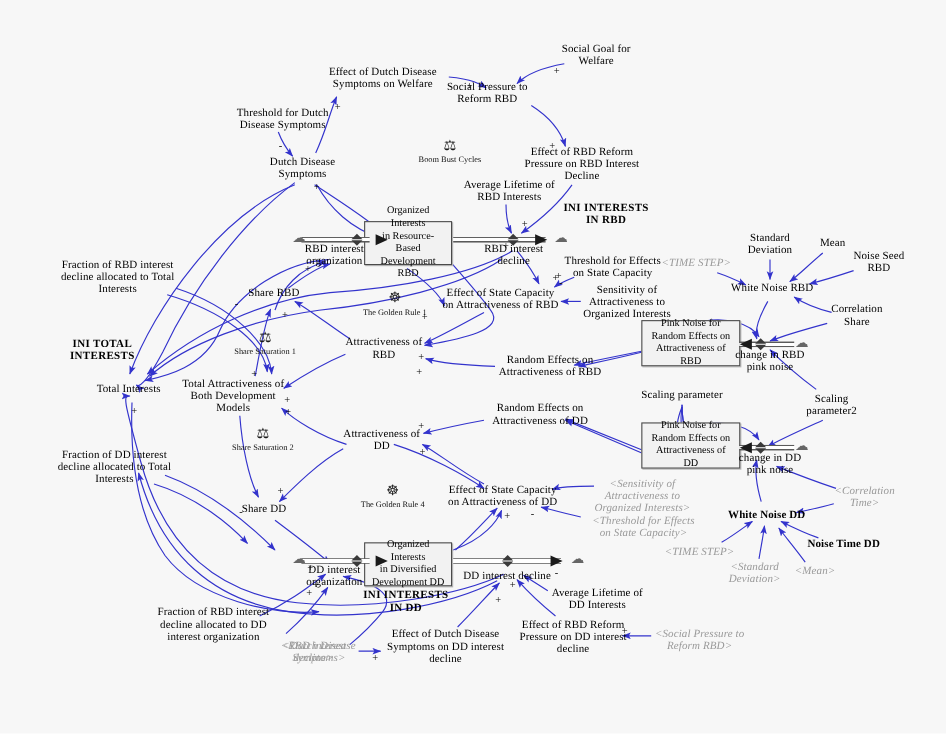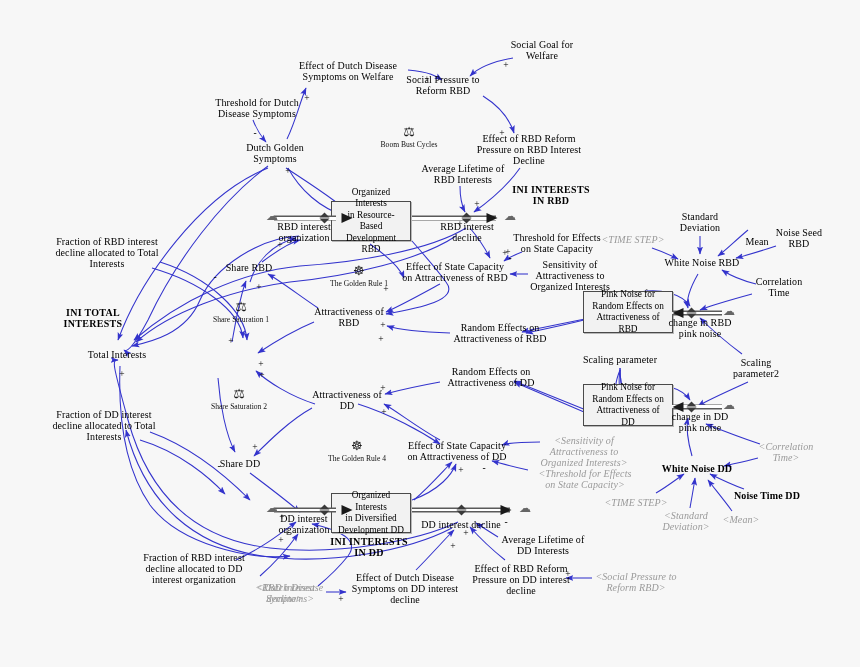--- a/index.html
+++ b/index.html
@@ -278,55 +278,58 @@
 pink noise</div>
 
   <div class="node" style="left:542px;top:50px;">Social Goal for
 Welfare</div>
   <div class="node" style="left:348px;top:71px;">Effect of Dutch Disease
 Symptoms on Welfare</div>
   <div class="node" style="left:443px;top:85px;">Social Pressure to
 Reform RBD</div>
   <div class="node" style="left:257px;top:108px;">Threshold for Dutch
 Disease Symptoms</div>
-  <div class="node" style="left:275px;top:153px;">Dutch Golden
+  <div class="node" style="left:275px;top:153px;">Dutch Disease
 Symptoms</div>
   <div class="node" style="left:529px;top:149px;">Effect of RBD Reform
 Pressure on RBD Interest
 Decline</div>
   <div class="node" style="left:463px;top:174px;">Average Lifetime of
 RBD Interests</div>
   <div class="node caps" style="left:551px;top:195px;">INI INTERESTS
 IN RBD</div>
   <div class="node" style="left:700px;top:222px;">Standard
 Deviation</div>
-  <div class="node" style="left:757px;top:221px;margin-top:20px;">Mean</div>
+  <div class="node" style="left:757px;top:221px;">Mean</div>
   <div class="node" style="left:799px;top:238px;">Noise Seed RBD</div>
   <div class="node shadow" style="left:633px;top:239px;">&lt;TIME STEP&gt;</div>
   <div class="node" style="left:702px;top:262px;">White Noise RBD</div>
   <div class="node" style="left:779px;top:287px;">Correlation
-Time</div>
+Share</div>
   <div class="node" style="left:107px;top:252px;">Fraction of RBD interest
 decline allocated to Total
 Interests</div>
   <div class="node" style="left:557px;top:243px;">Threshold for Effects
 on State Capacity</div>
   <div class="node" style="left:570px;top:275px;">Sensitivity of
 Attractiveness to
 Organized Interests</div>
   <div class="node" style="left:249px;top:267px;">Share RBD</div>
   <div class="node" style="left:455px;top:272px;">Effect of State Capacity
 on Attractiveness of RBD</div>
   <div class="node caps" style="left:93px;top:318px;">INI TOTAL
 INTERESTS</div>
   <div class="node" style="left:349px;top:317px;">Attractiveness of
 RBD</div>
   <div class="node" style="left:117px;top:354px;">Total Interests</div>
   <div class="node" style="left:500px;top:333px;">Random Effects on
 Attractiveness of RBD</div>
+  <div class="node" style="left:212px;top:360px;">Total Attractiveness of
+Both Development
+Models</div>
   <div class="node" style="left:491px;top:377px;">Random Effects on
 Attractiveness of DD</div>
   <div class="node" style="left:620px;top:359px;">Scaling parameter</div>
   <div class="node" style="left:756px;top:368px;">Scaling
 parameter2</div>
   <div class="node" style="left:347px;top:400px;">Attractiveness of
 DD</div>
   <div class="node" style="left:104px;top:425px;">Fraction of DD interest
 decline allocated to Total
 Interests</div>

